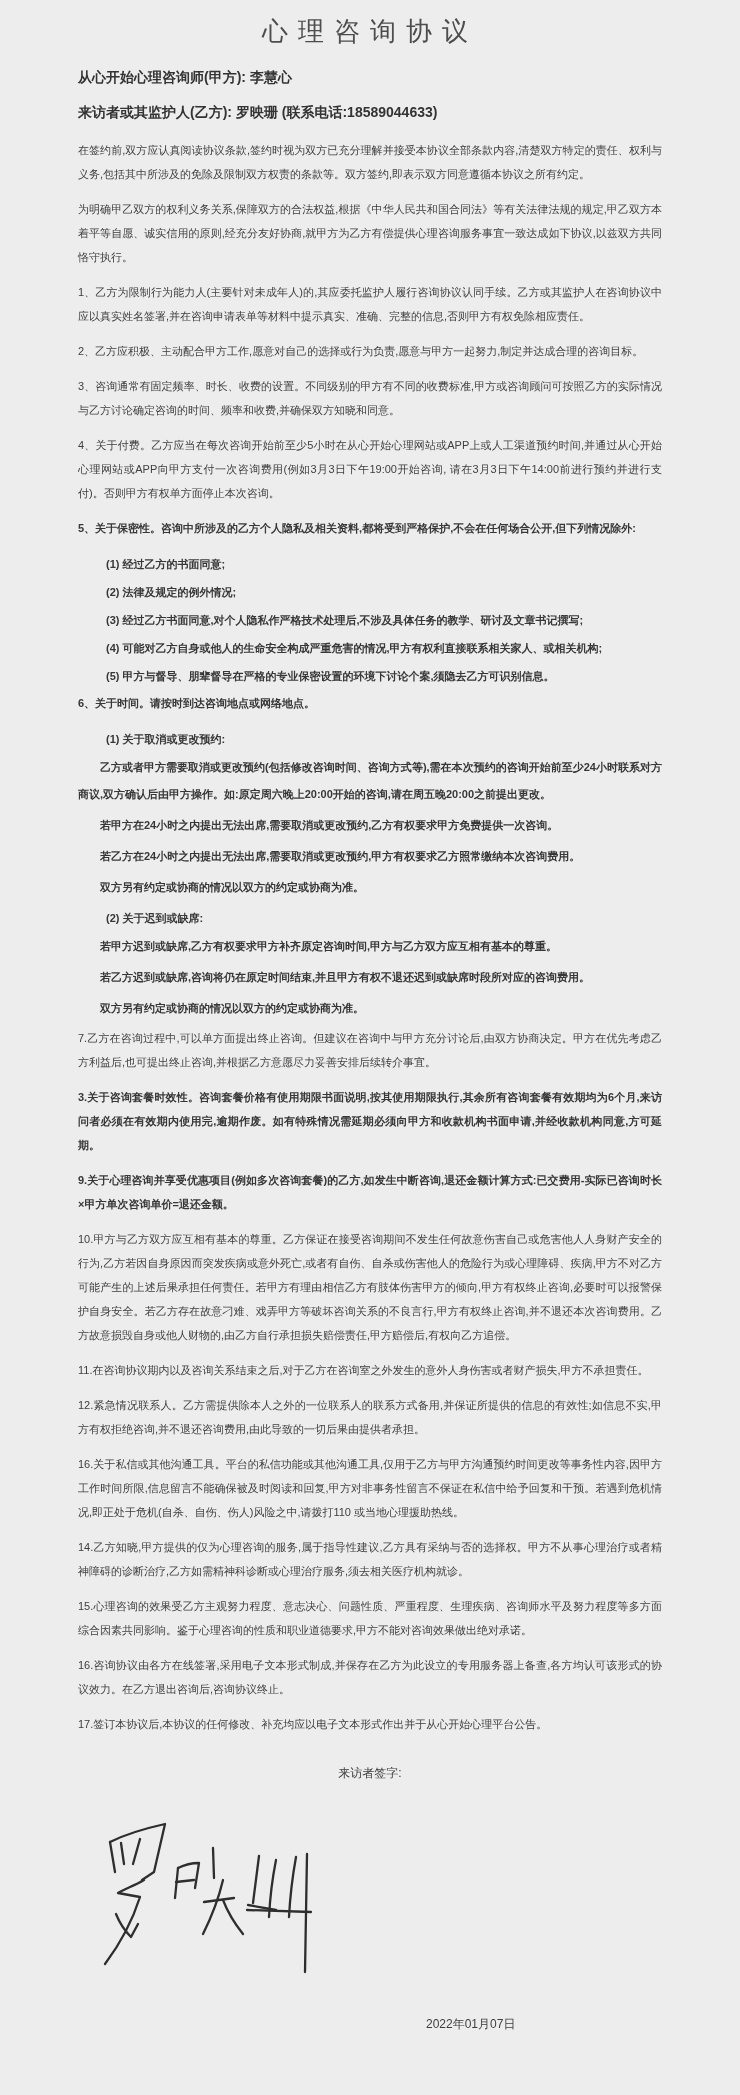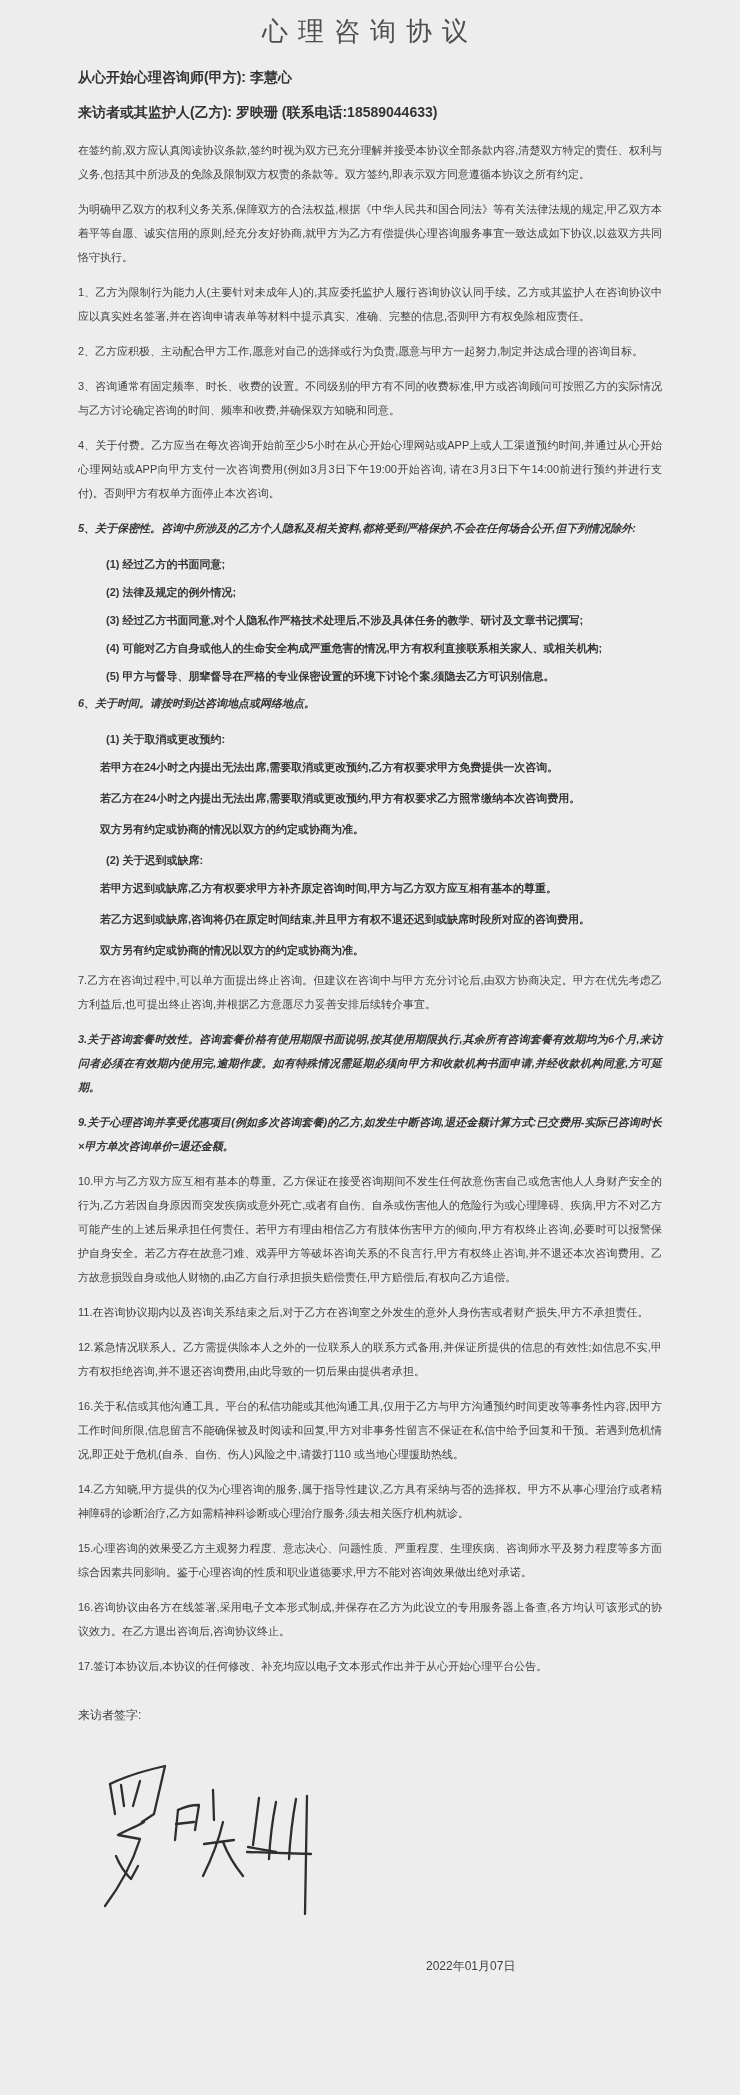--- a/index.html
+++ b/index.html
@@ -33,39 +33,40 @@
     line-height: 18px;
     margin: 0 0 17px 0;
   }
   .para {
     font-size: 11px;
     line-height: 24px;
     text-align: justify;
     margin: 0 0 11px 0;
     color: #3e3e3e;
   }
-  .p-b { font-weight: 700; color: #373737; font-style: italic; }
+  .p-b { font-weight: 700; color: #373737; }
   .p-ib {
     font-weight: 700;
     color: #373737;
     margin: 0 0 2px 28px;
     line-height: 26px;
   }
   .p-tb {
     font-weight: 700;
     color: #373737;
     text-indent: 2em;
     margin: 0 0 4px 0;
     line-height: 27px;
   }
   .sig-label {
     font-size: 12px;
     line-height: 18px;
     margin: 28px 0 0 0;
     color: #3e3e3e;
+    text-align: center;
   }
   .sig-svg {
     display: block;
     margin: 38px 0 0 14px;
     width: 232px;
     height: 172px;
   }
   .sig-svg path {
     fill: none;
     stroke: #2e2e2e;
@@ -99,20 +100,21 @@
       <p class="para p-n">3、咨询通常有固定频率、时长、收费的设置。不同级别的甲方有不同的收费标准,甲方或咨询顾问可按照乙方的实际情况与乙方讨论确定咨询的时间、频率和收费,并确保双方知晓和同意。</p>
       <p class="para p-n">4、关于付费。乙方应当在每次咨询开始前至少5小时在从心开始心理网站或APP上或人工渠道预约时间,并通过从心开始心理网站或APP向甲方支付一次咨询费用(例如3月3日下午19:00开始咨询, 请在3月3日下午14:00前进行预约并进行支付)。否则甲方有权单方面停止本次咨询。</p>
       <p class="para p-b">5、关于保密性。咨询中所涉及的乙方个人隐私及相关资料,都将受到严格保护,不会在任何场合公开,但下列情况除外:</p>
       <p class="para p-ib">(1) 经过乙方的书面同意;</p>
       <p class="para p-ib">(2) 法律及规定的例外情况;</p>
       <p class="para p-ib">(3) 经过乙方书面同意,对个人隐私作严格技术处理后,不涉及具体任务的教学、研讨及文章书记撰写;</p>
       <p class="para p-ib">(4) 可能对乙方自身或他人的生命安全构成严重危害的情况,甲方有权利直接联系相关家人、或相关机构;</p>
       <p class="para p-ib">(5) 甲方与督导、朋辈督导在严格的专业保密设置的环境下讨论个案,须隐去乙方可识别信息。</p>
       <p class="para p-b">6、关于时间。请按时到达咨询地点或网络地点。</p>
       <p class="para p-ib">(1) 关于取消或更改预约:</p>
+      <p class="para p-tb">乙方或者甲方需要取消或更改预约(包括修改咨询时间、咨询方式等),需在本次预约的咨询开始前至少24小时联系对方商议,双方确认后由甲方操作。如:原定周六晚上20:00开始的咨询,请在周五晚20:00之前提出更改。</p>
       <p class="para p-tb">若甲方在24小时之内提出无法出席,需要取消或更改预约,乙方有权要求甲方免费提供一次咨询。</p>
       <p class="para p-tb">若乙方在24小时之内提出无法出席,需要取消或更改预约,甲方有权要求乙方照常缴纳本次咨询费用。</p>
       <p class="para p-tb">双方另有约定或协商的情况以双方的约定或协商为准。</p>
       <p class="para p-ib">(2) 关于迟到或缺席:</p>
       <p class="para p-tb">若甲方迟到或缺席,乙方有权要求甲方补齐原定咨询时间,甲方与乙方双方应互相有基本的尊重。</p>
       <p class="para p-tb">若乙方迟到或缺席,咨询将仍在原定时间结束,并且甲方有权不退还迟到或缺席时段所对应的咨询费用。</p>
       <p class="para p-tb">双方另有约定或协商的情况以双方的约定或协商为准。</p>
       <p class="para p-n">7.乙方在咨询过程中,可以单方面提出终止咨询。但建议在咨询中与甲方充分讨论后,由双方协商决定。甲方在优先考虑乙方利益后,也可提出终止咨询,并根据乙方意愿尽力妥善安排后续转介事宜。</p>
       <p class="para p-b">3.关于咨询套餐时效性。咨询套餐价格有使用期限书面说明,按其使用期限执行,其余所有咨询套餐有效期均为6个月,来访问者必须在有效期内使用完,逾期作废。如有特殊情况需延期必须向甲方和收款机构书面申请,并经收款机构同意,方可延期。</p>
       <p class="para p-b">9.关于心理咨询并享受优惠项目(例如多次咨询套餐)的乙方,如发生中断咨询,退还金额计算方式:已交费用-实际已咨询时长×甲方单次咨询单价=退还金额。</p>

